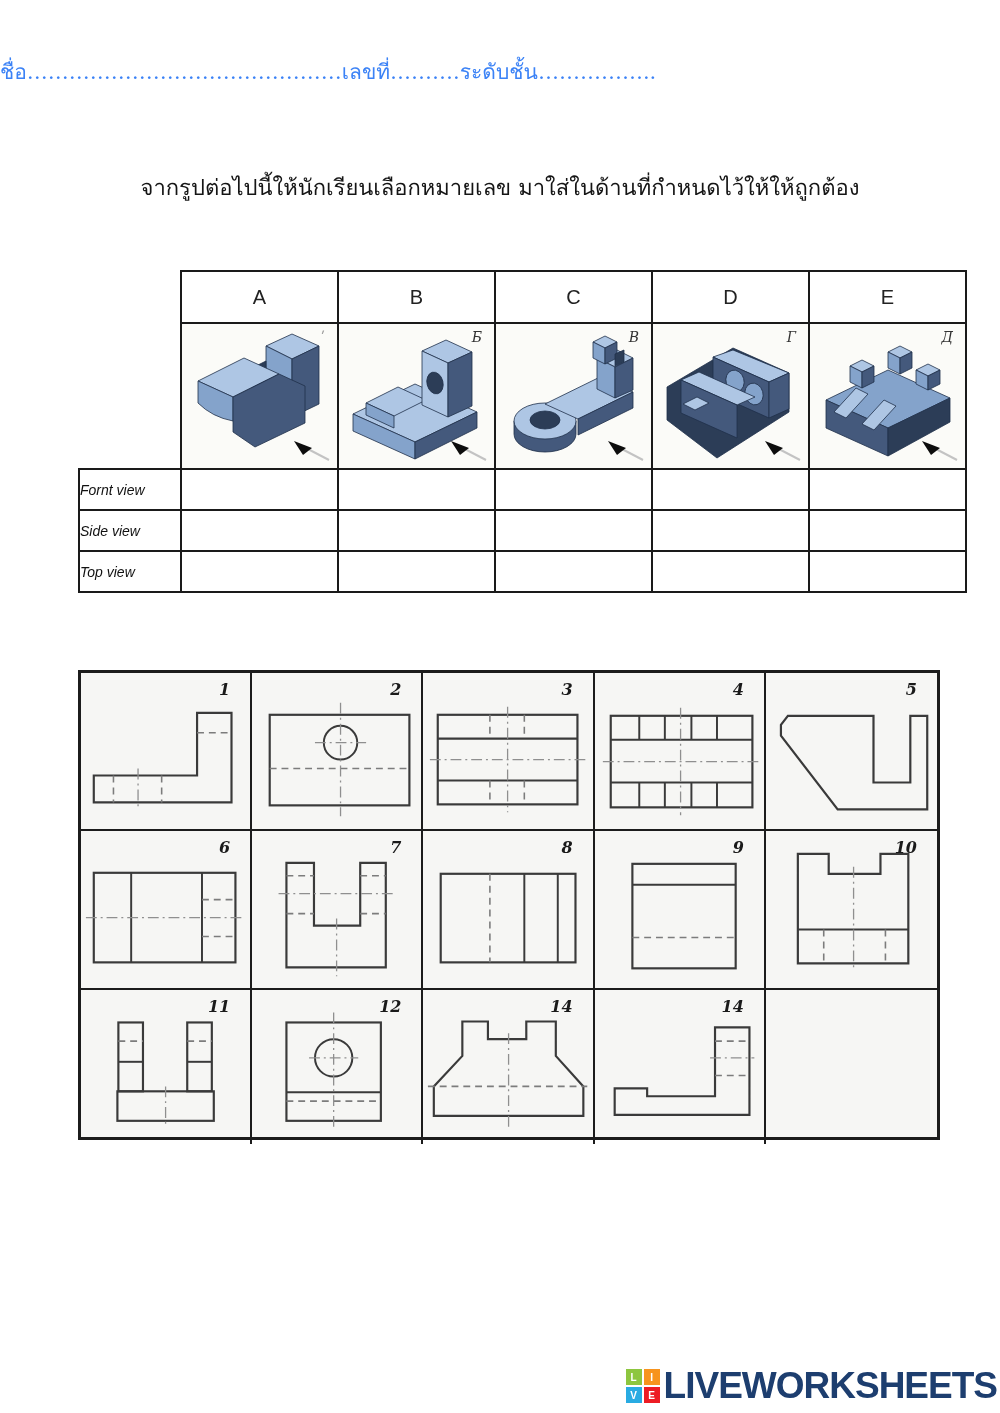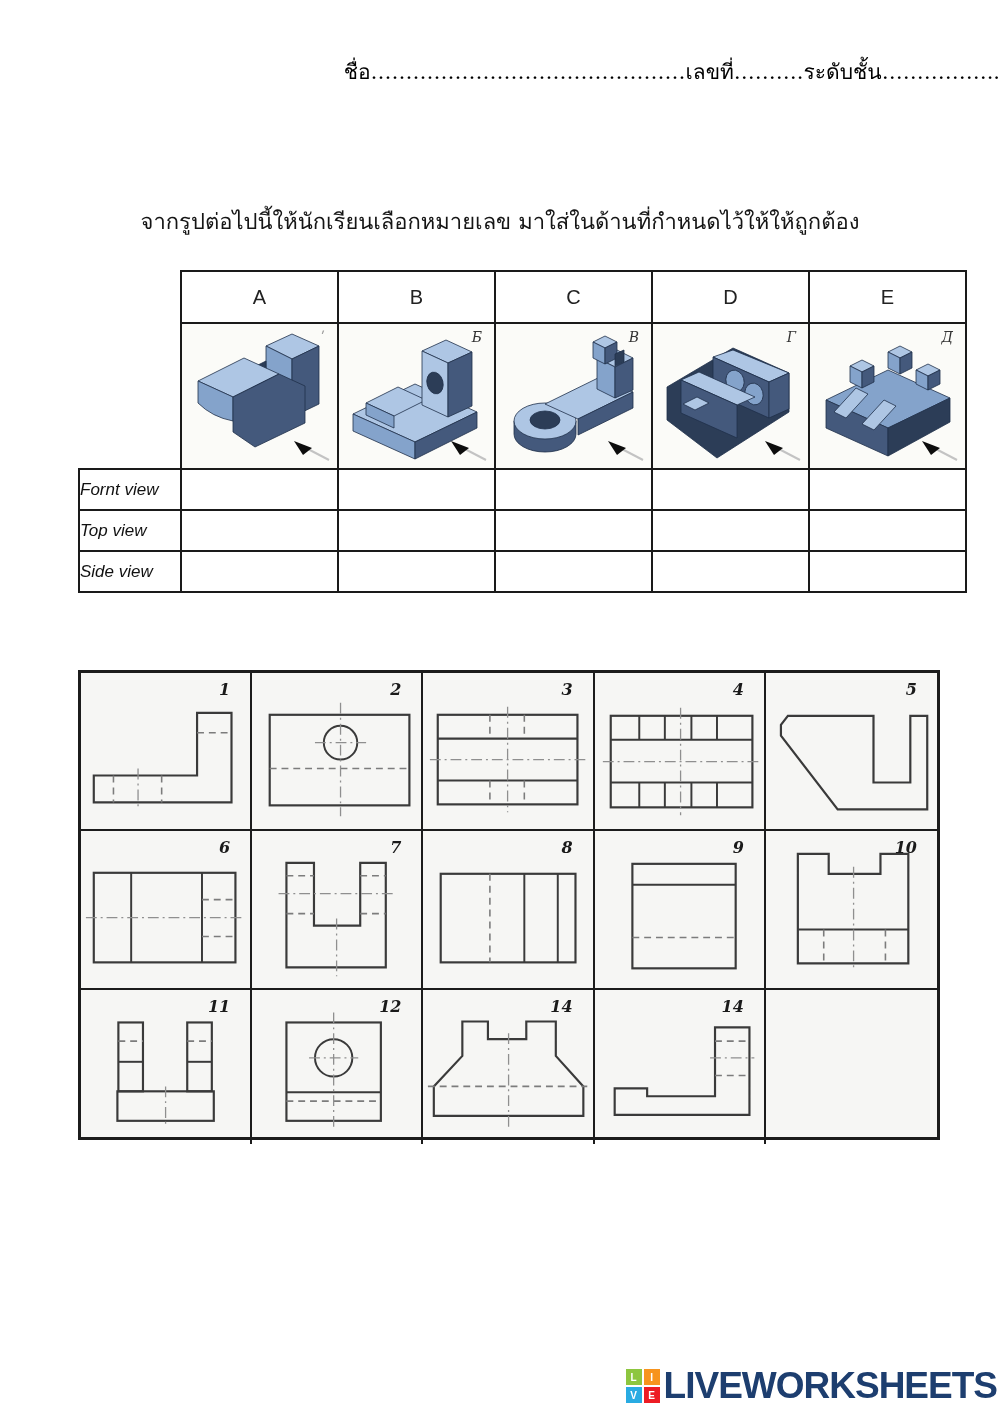--- a/index.html
+++ b/index.html
@@ -1,32 +1,32 @@
 <!DOCTYPE html>
 <html><head>
 <meta charset="utf-8">
 <style>
   html,body{margin:0;padding:0;}
   body{background:#fff;font-family:"Liberation Sans",sans-serif;}
   .page{position:relative;width:1000px;height:1413px;background:#ffffff;overflow:hidden;}
 
   
-  .name-line{position:absolute;left:0;top:55px;width:100%;text-align:right;
-    font-family:"DejaVu Serif","Liberation Serif",serif;font-size:21px;color:#000000;}
+  .name-line{position:absolute;left:0;top:55px;width:100%;text-align:left;
+    font-family:"DejaVu Serif","Liberation Serif",serif;font-size:21px;color:#3b82f6;}
   .instruction{position:absolute;left:0;top:170px;width:100%;text-align:center;
-    font-family:"DejaVu Sans","Liberation Sans",sans-serif;font-size:22px;color:#151515;margin-top:34px;}
+    font-family:"DejaVu Sans","Liberation Sans",sans-serif;font-size:22px;color:#151515;}
 
   
   table.match{position:absolute;left:78px;top:270px;border-collapse:collapse;table-layout:fixed;}
   table.match td{padding:0;}
   td.b{border:2px solid #1a1a1a;}
   td.nob{border:none;}
   td.colhead{text-align:center;vertical-align:middle;font-size:20px;color:#222;
     font-family:"Liberation Sans",sans-serif;}
-  td.rowlab{font-style:italic;font-size:17px;color:#111;padding-left:8px;vertical-align:middle;
+  td.rowlab{font-style:italic;font-size:14px;color:#111;padding-left:8px;vertical-align:middle;
     font-family:"Liberation Sans",sans-serif;}
   .imgcell{position:relative;width:155px;height:144px;background:#fbfbf8;}
   .imgcell svg{display:block;width:100%;height:100%;}
   .partlabel{position:absolute;top:5px;right:12px;font-family:"DejaVu Serif",serif;
     font-style:italic;font-size:14px;color:#333;}
 
   
   .grid{position:absolute;left:78px;top:670px;width:862px;height:470px;border:3px solid #1c1c1c;
     box-sizing:border-box;display:grid;grid-template-columns:repeat(5,1fr);grid-template-rows:repeat(3,1fr);
     background:#f6f6f4;}
@@ -186,29 +186,29 @@
     </tr>
     <tr style="height:41px">
       <td class="b rowlab">Fornt view</td>
       <td class="b"></td>
       <td class="b"></td>
       <td class="b"></td>
       <td class="b"></td>
       <td class="b"></td>
     </tr>
     <tr style="height:41px">
+      <td class="b rowlab">Side view</td>
+      <td class="b"></td>
+      <td class="b"></td>
+      <td class="b"></td>
+      <td class="b"></td>
+      <td class="b"></td>
+    </tr>
+    <tr style="height:41px">
       <td class="b rowlab">Top view</td>
-      <td class="b"></td>
-      <td class="b"></td>
-      <td class="b"></td>
-      <td class="b"></td>
-      <td class="b"></td>
-    </tr>
-    <tr style="height:41px">
-      <td class="b rowlab">Side view</td>
       <td class="b"></td>
       <td class="b"></td>
       <td class="b"></td>
       <td class="b"></td>
       <td class="b"></td>
     </tr>
   </tbody>
     </table>
 
   <div class="grid">

